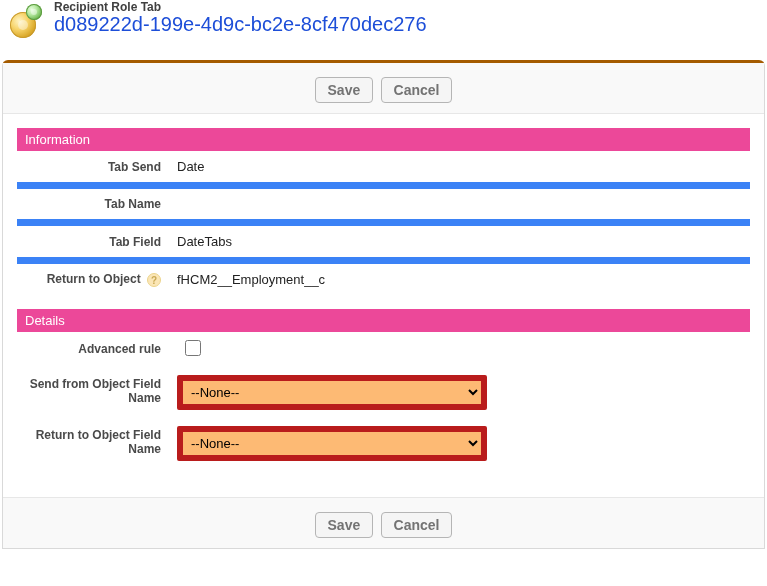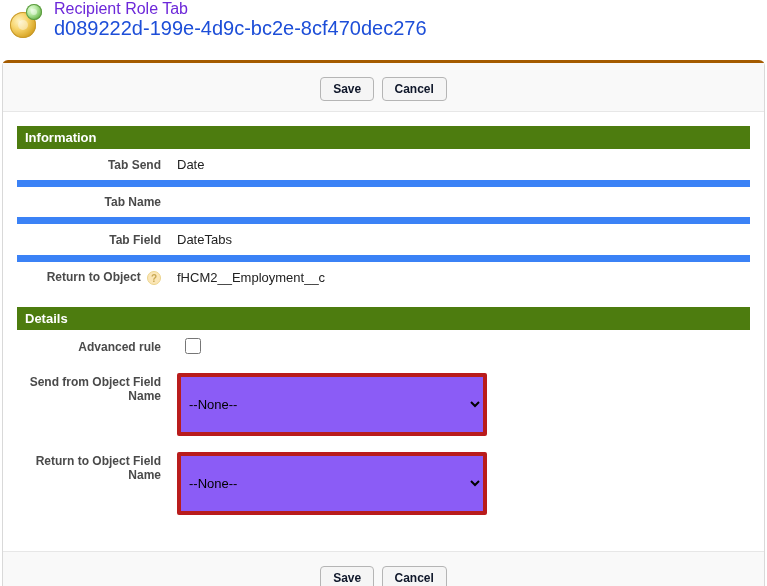--- a/index.html
+++ b/index.html
@@ -20,23 +20,23 @@
     position: relative;
     margin-right: 10px;
     margin-top: 4px;
     flex: 0 0 36px;
   }
   .gear { position:absolute; border-radius:50%; }
   .gear.big { width:26px; height:26px; left:2px; top:8px; background: radial-gradient(circle at 35% 35%, #fff4c4, #f7d46b 35%, #d9a728 70%, #9d6b0c); box-shadow: 0 0 0 1px #c89a2e inset; }
   .gear.small { width:16px; height:16px; left:18px; top:0; background: radial-gradient(circle at 35% 35%, #e9ffe0, #b5e8a0 35%, #6fb853 70%, #3e7a24); box-shadow: 0 0 0 1px #5c9a3f inset; }
   .gear::after { content:""; position:absolute; inset:30%; border-radius:50%; background:#fff; opacity:.4; }
   .header-text .subtitle {
-    font-size: 16px;
-    color: #6d28d9;
-    font-weight: 400;
+    font-size: 12px;
+    color: #404040;
+    font-weight: 700;
   }
   .header-text .title {
     font-size: 20px;
     color: #1d4ed8;
     font-weight: 400;
     line-height: 1.2;
     margin-top: -2px;
   }
   .page-body {
     border: 1px solid #d9d9d9;
@@ -51,37 +51,37 @@
     border-bottom: 1px solid #e7e7e7;
     background: #f9f9f9;
   }
   .button-row.bottom {
     border-bottom: none;
     border-top: 1px solid #e7e7e7;
     background:#f9f9f9;
   }
   button.sf-btn {
     font-family: inherit;
-    font-size: 12px;
+    font-size: 14px;
     padding: 4px 12px;
     background: #f5f5f5;
     border: 1px solid #b5b5b5;
     border-radius: 4px;
     cursor: pointer;
     margin: 0 2px;
     font-weight: 600;
-    color: #0f172a;
+    color: #737373;
   }
   .section {
     margin: 14px 14px 10px 14px;
   }
   .section-header {
-    background: #4d7c0f;
+    background: #ec4899;
     color: #fff;
-    font-weight: bold;
+    font-weight: normal;
     font-size: 13px;
     padding: 4px 8px;
   }
   .form-table {
     width: 100%;
     border-collapse: collapse;
   }
   .form-table tr + tr td,
   .form-table tr + tr th {
   }
@@ -114,24 +114,24 @@
     font-size:10px;
     line-height:13px;
     text-align:center;
     vertical-align:middle;
     margin-left:3px;
     font-weight:bold;
   }
   select.sf-select {
     width: 310px;
     font-size: 13px;
-    padding: 19px 4px;
-    border: 4px solid #b91c1c;
+    padding: 3px 4px;
+    border: 6px solid #b91c1c;
     border-radius: 2px;
-    background:#8b5cf6;
+    background:#fdba74;
   }
   input[type="checkbox"].sf-check {
     width: 16px; height: 16px;
     margin-left: 8px;
   }
   .details-table th { vertical-align: top; padding-top:10px;margin-top:47px; }
   .details-table td { padding-top:8px; padding-bottom:8px; }
   .pad-bottom { height: 18px; }
 </style>
 </head>

